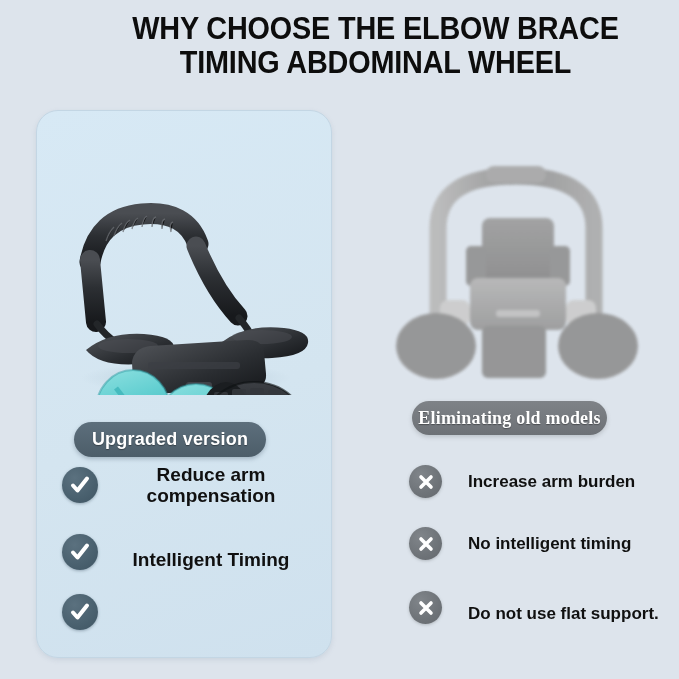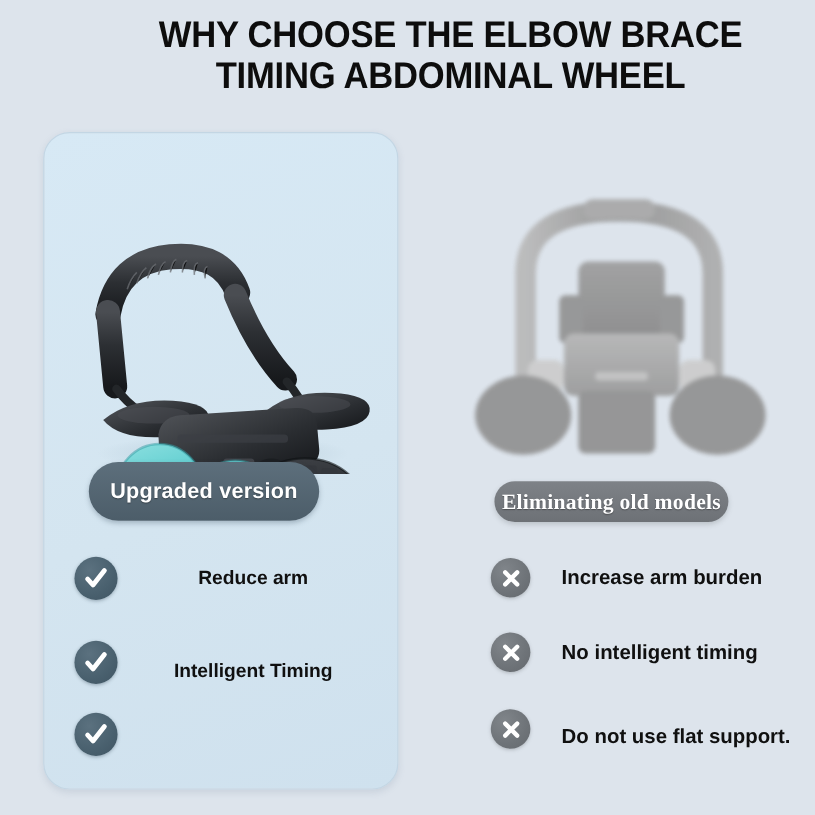--- a/index.html
+++ b/index.html
@@ -81,23 +81,23 @@
     font-family: "Liberation Sans Narrow", "Liberation Sans", sans-serif;
     font-weight: bold;
     font-size: 18px;
     color: #ffffff;
     letter-spacing: 0.2px;
     text-shadow: 0 1px 1px rgba(0,0,0,0.35);
     white-space: nowrap;
   }
   .badge-upgraded {
     left: 74px;
-    top: 385px;
+    top: 422px;
     width: 192px;
-    height: 49px;
+    height: 35px;
     background: linear-gradient(180deg, #5d6f7c 0%, #4c5d69 100%);
     box-shadow: 0 2px 4px rgba(70,90,105,0.35);
   }
   .badge-old {
     left: 412px;
     top: 401px;
     width: 195px;
     height: 34px;
     background: linear-gradient(180deg, #7e8287 0%, #6d7176 100%);
     box-shadow: 0 2px 4px rgba(110,115,120,0.3);
@@ -139,21 +139,21 @@
     box-shadow: 0 1px 3px rgba(100,105,110,0.35);
   }
 
   .feature-text {
     font-family: "Liberation Sans Narrow", "Liberation Sans", sans-serif;
     font-weight: bold;
     color: #101010;
     line-height: 21px;
   }
   .text-pro {
-    font-size: 16px;
+    font-size: 19px;
     text-align: center;
     margin-left: 18px;
     width: 190px;
   }
   .text-con {
     font-size: 17px;
     text-align: left;
     margin-left: 26px;
     white-space: nowrap;
   }
@@ -328,20 +328,21 @@
 <div class="feature-list list-pro">
 
   <div class="feature-row row-p1">
     <span class="icon-circle icon-check">
       <svg width="22" height="22" viewBox="0 0 22 22">
         <path d="M4 11.5 L8.5 16.5 L18 4.5" stroke="#ffffff" stroke-width="4" fill="none" stroke-linecap="round" stroke-linejoin="round"></path>
       </svg>
     </span>
     <span class="feature-text text-pro">
       <span>Reduce arm</span><br>
+      <span>compensation</span>
     </span>
   </div>
 
   <div class="feature-row row-p2">
     <span class="icon-circle icon-check">
       <svg width="22" height="22" viewBox="0 0 22 22">
         <path d="M4 11.5 L8.5 16.5 L18 4.5" stroke="#ffffff" stroke-width="4" fill="none" stroke-linecap="round" stroke-linejoin="round"></path>
       </svg>
     </span>
     <span class="feature-text text-pro">

